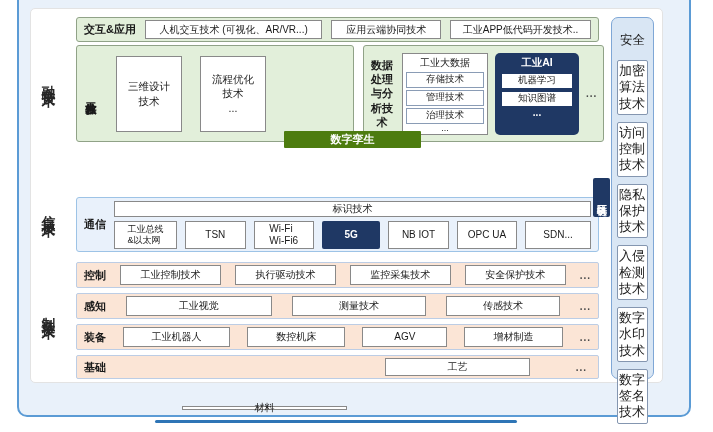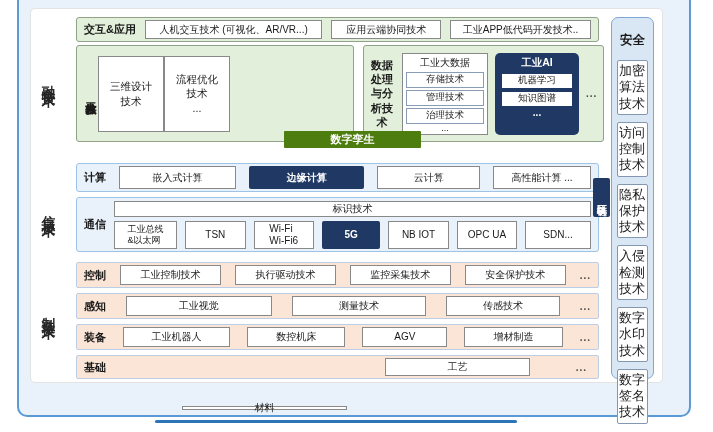--- a/index.html
+++ b/index.html
@@ -99,21 +99,21 @@
     <div class="abs vlabel sec-label" style="left:8px;top:158px;height:86px;">信息技术</div>
     <div class="abs vlabel sec-label" style="left:8px;top:258px;height:90px;">制造技术</div>
 
     <div class="abs row green" style="left:45px;top:8px;width:523px;height:25px;">
       <span class="row-label">交互&amp;应用</span>
       <div class="bx" style="flex:1.65;">人机交互技术 (可视化、AR/VR...)</div>
       <div class="bx" style="flex:1;">应用云端协同技术</div>
       <div class="bx" style="flex:1.3;">工业APP低代码开发技术..</div>
     </div>
 
-    <div class="abs gpanel" style="left:45px;top:36px;width:278px;height:97px;padding:16px 6px;">
+    <div class="abs gpanel" style="left:45px;top:36px;width:278px;height:97px;padding:16px 6px;gap:18px;">
       <div class="vlabel" style="font-size:11px;height:88px;">工业软件技术</div>
       <div class="tallbx">三维设计技术</div>
       <div class="tallbx">流程优化技术
 ...</div>
     </div>
 
     <div class="abs gpanel" style="left:332px;top:36px;width:241px;height:97px;padding:4px 5px;gap:7px;">
       <div class="wraplabel">数据处理与分析技术</div>
       <div style="background:#fff;border:1px solid #898989;width:86px;height:82px;box-sizing:border-box;padding-top:2px;">
         <div style="font-size:10px;text-align:center;">工业大数据</div>
@@ -126,27 +126,20 @@
         <div style="font-size:10.5px;text-align:center;font-weight:bold;">工业AI</div>
         <div class="subbx" style="color:#1a1a1a;font-weight:normal;border:none;margin:4px 7px 0 7px;">机器学习</div>
         <div class="subbx" style="color:#1a1a1a;font-weight:normal;border:none;margin:4px 7px 0 7px;">知识图谱</div>
         <div style="font-size:10px;text-align:center;color:#fff;line-height:14px;">...</div>
       </div>
       <div class="more">...</div>
     </div>
 
     <div class="abs dtwin" style="left:253px;top:122px;width:137px;height:17px;">数字孪生</div>
 
-    <div class="abs row bluerow" style="left:45px;top:154px;width:523px;height:29px;gap:13px;">
-      <span class="row-label">计算</span>
-      <div class="bx" style="flex:1.15;">嵌入式计算</div>
-      <div class="bx dark" style="flex:1.15;">边缘计算</div>
-      <div class="bx" style="flex:1;">云计算</div>
-      <div class="bx" style="flex:0.95;">高性能计算 ...</div>
-    </div>
 
     <div class="abs bluerow" style="left:45px;top:188px;width:523px;height:55px;display:flex;align-items:center;gap:8px;padding:3px 7px;">
       <span class="row-label">通信</span>
       <div style="flex:1;display:flex;flex-direction:column;gap:4px;align-self:stretch;">
         <div class="bx" style="height:16px;flex:0 0 auto;">标识技术</div>
         <div style="display:flex;gap:8px;flex:1;">
           <div class="bx" style="flex:1.05;font-size:9px;">工业总线
 &amp;以太网</div>
           <div class="bx" style="flex:1;">TSN</div>
           <div class="bx" style="flex:1;">Wi-Fi
@@ -192,21 +185,21 @@
     <div class="abs row peach" style="left:45px;top:346px;width:523px;height:24px;">
       <span class="row-label">基础</span>
       <div style="width:58px;"></div>
       <div class="bx" style="width:165px;margin-top:48px;">材料</div>
       <div style="width:20px;"></div>
       <div class="bx" style="width:145px;">工艺</div>
       <div class="more" style="margin-left:auto;margin-right:4px;">...</div>
     </div>
 
     <div class="abs seccol" style="left:580px;top:8px;width:43px;height:362px;">
-      <div style="font-weight:bold;font-size:12.5px;margin:6px 0 4px 0;">安全</div>
+      <div style="font-weight:normal;font-size:12.5px;margin:6px 0 4px 0;">安全</div>
       <div class="secbx">加密算法技术</div>
       <div class="secbx">访问控制技术</div>
       <div class="secbx">隐私保护技术</div>
       <div class="secbx">入侵检测技术</div>
       <div class="secbx">数字水印技术</div>
       <div class="secbx">数字签名技术</div>
       <div class="more" style="margin-top:2px;">...</div>
     </div>
 
   </div>

